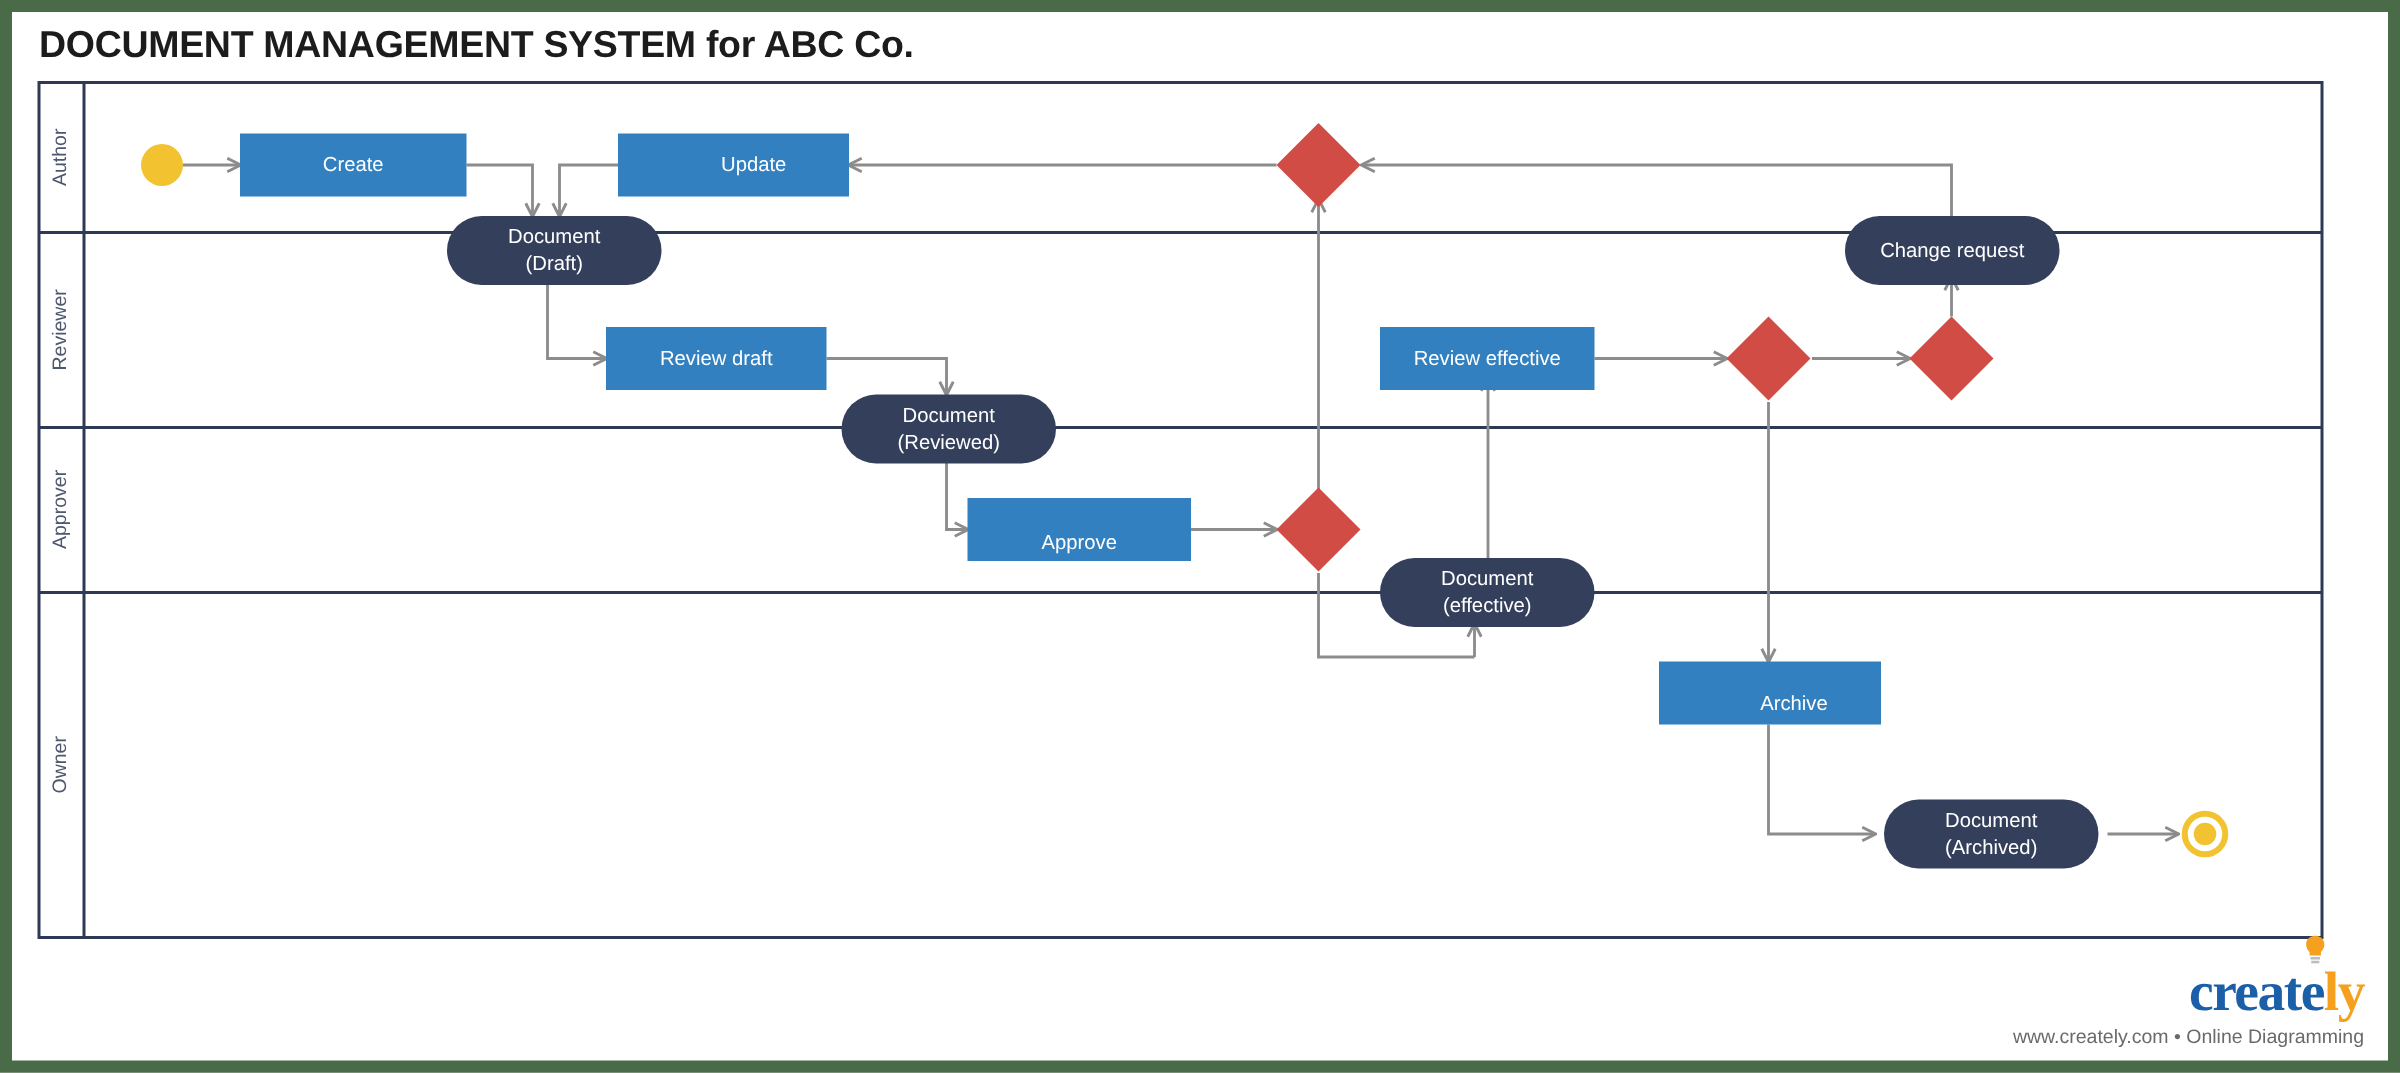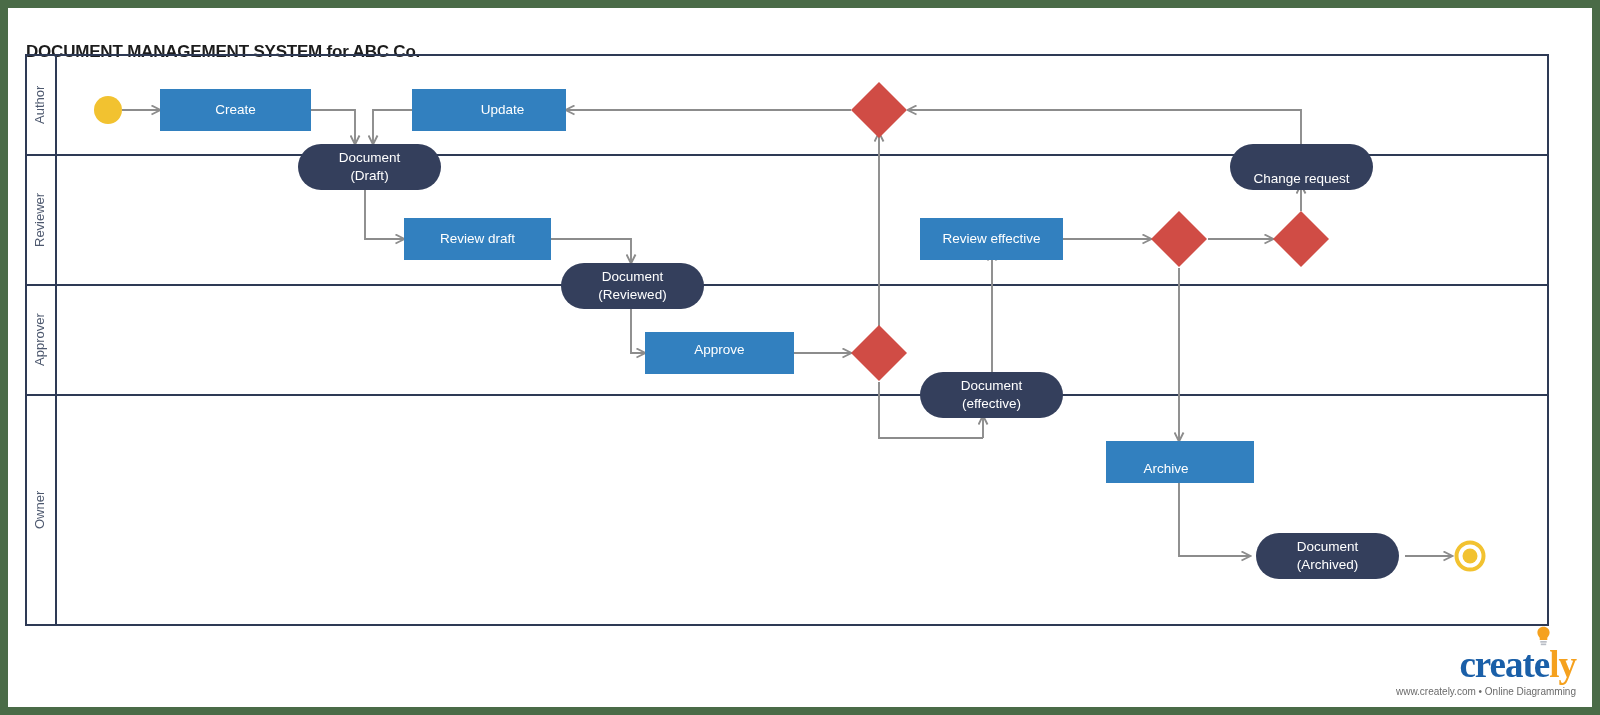--- a/index.html
+++ b/index.html
@@ -10,22 +10,22 @@
     overflow: hidden;
   }
   #page {
     position: absolute;
     left: 8px; top: 8px;
     width: 1584px; height: 699px;
     background: #ffffff;
   }
   #title {
     position: absolute;
-    left: 18px; top: 34px;
-    font-size: 17px;
+    left: 18px; top: 8px;
+    font-size: 25px;
     font-weight: bold;
     color: #1c1c1c;
     letter-spacing: -0.2px;
     white-space: nowrap;
   }
   #canvas {
     position: absolute;
     left: 0; top: 0;
     width: 1584px; height: 699px;
   }
@@ -66,21 +66,21 @@
     font-family: Liberation Serif, serif;
   }
   #brand-word .orange { color: #f5a11e; }
   #bulb {
     position: absolute;
     right: 25px; top: -20px;
     width: 15px; height: 21px;
   }
   #brand-tag {
     margin-top: 4px;
-    font-size: 10px;
+    font-size: 13px;
     color: #6a6a6a;
     white-space: nowrap;
   }
 </style>
 </head>
 <body>
 
 <div id="page">
 
   <div id="title">DOCUMENT MANAGEMENT SYSTEM for ABC Co.</div>
@@ -168,29 +168,29 @@
 
   <div class="lane-label" style="left:24px; top:47px; height:100px;">Author</div>
   <div class="lane-label" style="left:24px; top:147px; height:130px;">Reviewer</div>
   <div class="lane-label" style="left:24px; top:277px; height:110px;">Approver</div>
   <div class="lane-label" style="left:24px; top:387px; height:230px;">Owner</div>
 
   <div class="node-label" style="left:152px; top:81px; width:151px; height:42px;">Create</div>
   <div class="node-label" style="left:404px; top:81px; width:154px; height:42px;padding-left:27px;">Update</div>
   <div class="node-label" style="left:290px; top:136px; width:143px; height:46px;">Document
 (Draft)</div>
-  <div class="node-label" style="left:1222px; top:136px; width:143px; height:46px;margin-top:12px;">Change request</div>
+  <div class="node-label" style="left:1222px; top:136px; width:143px; height:46px;">Change request</div>
   <div class="node-label" style="left:396px; top:210px; width:147px; height:42px;border-radius:20px;">Review draft</div>
   <div class="node-label" style="left:553px; top:255px; width:143px; height:46px;">Document
 (Reviewed)</div>
   <div class="node-label" style="left:912px; top:210px; width:143px; height:42px;border-radius:12px;">Review effective</div>
-  <div class="node-label" style="left:637px; top:324px; width:149px; height:36px;border-radius:21px;">Approve</div>
+  <div class="node-label" style="left:637px; top:336px; width:149px; height:36px;border-radius:21px;">Approve</div>
   <div class="node-label" style="left:912px; top:364px; width:143px; height:46px;">Document
 (effective)</div>
-  <div class="node-label" style="left:1084px; top:433px; width:148px; height:56px;">Archive</div>
+  <div class="node-label" style="left:1114px; top:433px; width:148px; height:56px;">Archive</div>
   <div class="node-label" style="left:1248px; top:525px; width:143px; height:46px;">Document
 (Archived)</div>
 
   <div id="brand">
     <div id="brand-word"><span>create</span><span class="orange">ly</span>
       <svg id="bulb" viewBox="0 0 15 21">
         <path d="M7.5,0.8 C11.1,0.8 13.6,3.4 13.6,6.6 C13.6,9.0 12.2,10.5 11.3,11.7 L11.3,14.0 L3.7,14.0 L3.7,11.7 C2.8,10.5 1.4,9.0 1.4,6.6 C1.4,3.4 3.9,0.8 7.5,0.8 Z" fill="#f5a11e"></path>
         <rect x="4.3" y="15.0" width="6.4" height="1.7" fill="#b9bec6"></rect>
         <rect x="4.8" y="17.5" width="5.4" height="1.7" fill="#b9bec6"></rect>
       </svg>

